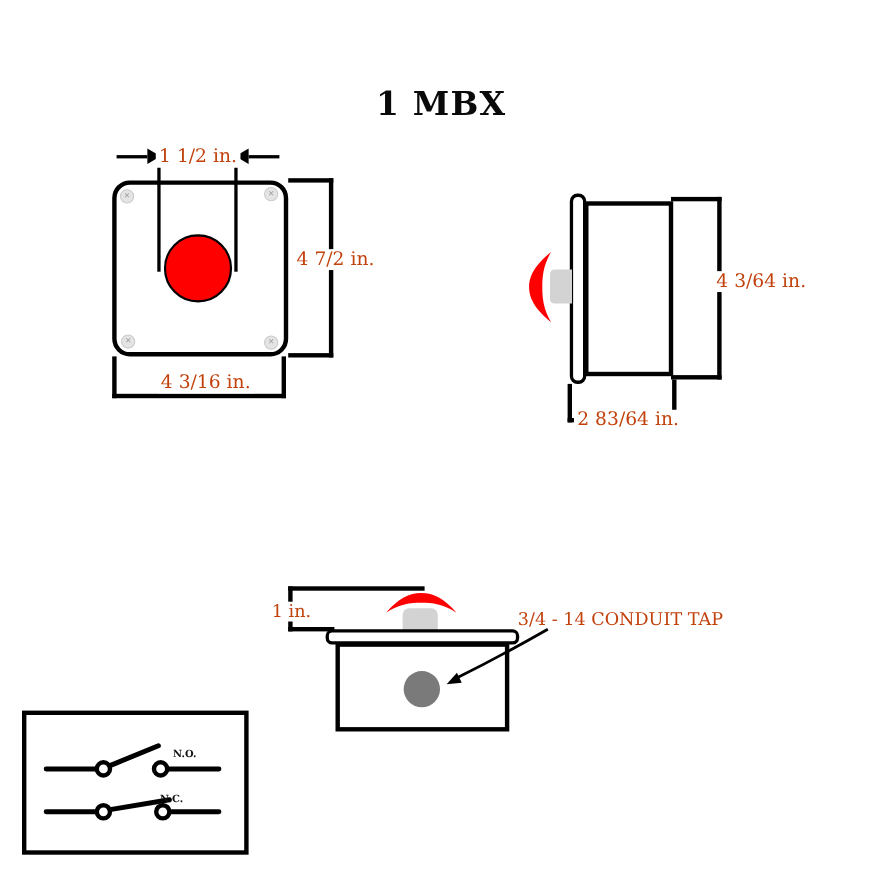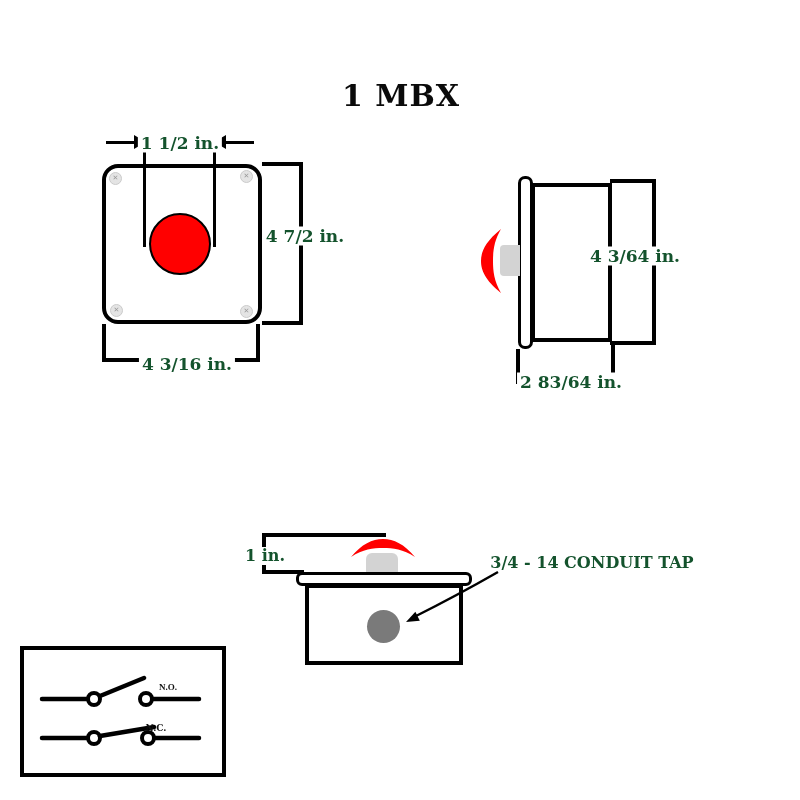--- a/index.html
+++ b/index.html
@@ -1,20 +1,20 @@
 <!DOCTYPE html>
 <html><head>
 <meta charset="utf-8">
 <style>
   html,body{margin:0;padding:0;background:#fff;}
   #canvas{position:relative;width:784px;height:800px;background:#fff;overflow:hidden;
           font-family:"DejaVu Serif",serif;color:#0a0a0a;}
   .line{position:absolute;background:#000;}
-  .dim{position:absolute;font-weight:700;font-size:17px;line-height:1;white-space:nowrap;
-       background:#fff;padding:1px 3px;transform:translate(-50%,-50%);color:#14532d;}
+  .dim{position:absolute;font-weight:400;font-size:17px;line-height:1;white-space:nowrap;
+       background:#fff;padding:1px 3px;transform:translate(-50%,-50%);color:#c2410c;}
   .dim.small{font-size:16px;}
   .title{position:absolute;left:401px;top:95px;transform:translate(-50%,-50%);
          font-weight:700;font-size:30px;letter-spacing:1px;white-space:nowrap;}
   .panel{position:absolute;background:#fff;border:4px solid #000;box-sizing:border-box;}
   .screw{position:absolute;width:11px;height:11px;border-radius:50%;background:#e4e4e4;
          border:1px solid #cbcbcb;box-sizing:content-box;color:#9b9b9b;font-size:7px;
          line-height:11px;text-align:center;font-family:"DejaVu Sans",sans-serif;}
   .btn-front{position:absolute;left:149px;top:213px;width:62px;height:62px;border-radius:50%;
          background:#ff0000;border:2px solid #000;box-sizing:border-box;}
   .stem{position:absolute;background:#d3d3d3;}
@@ -50,35 +50,35 @@
     <div class="dim" style="left:180px;top:143px;">1 1/2 in.</div>
 
     <div class="line" style="left:262px;top:162px;width:41px;height:4px;"></div>
     <div class="line" style="left:299px;top:162px;width:4px;height:163px;"></div>
     <div class="line" style="left:262px;top:321px;width:41px;height:4px;"></div>
     <div class="dim" style="left:305px;top:236px;">4  7/2 in.</div>
 
     <div class="line" style="left:102px;top:324px;width:4px;height:38px;"></div>
     <div class="line" style="left:256px;top:324px;width:4px;height:38px;"></div>
     <div class="line" style="left:102px;top:358px;width:158px;height:4px;"></div>
-    <div class="dim" style="left:187px;top:364px;">4  3/16 in.</div>
+    <div class="dim" style="left:187px;top:348px;">4  3/16 in.</div>
   </div>
 
   <div>
     <div class="panel" style="left:531px;top:183px;width:81px;height:159px;"></div>
     <div class="panel" style="left:518px;top:176px;width:15px;height:173px;border-width:3.5px;border-radius:7px;"></div>
     <div class="stem" style="left:500px;top:245px;width:20px;height:31px;border-radius:4px 0 0 4px;"></div>
     <svg style="left:479px;top:226px;" width="26" height="70" viewBox="0 0 26 70">
       <path d="M22 3 C6 16 2 26 2 35 C2 44 6 54 22 67 C15 55 14 45 14 35 C14 25 15 15 22 3 Z" fill="#ff0000"></path>
     </svg>
 
     <div class="line" style="left:610px;top:179px;width:46px;height:4px;"></div>
     <div class="line" style="left:652px;top:179px;width:4px;height:166px;"></div>
     <div class="line" style="left:610px;top:341px;width:46px;height:4px;"></div>
-    <div class="dim" style="left:635px;top:256px;">4 3/64 in.</div>
+    <div class="dim" style="left:692px;top:256px;">4 3/64 in.</div>
 
     <div class="line" style="left:516px;top:349px;width:4px;height:35px;"></div>
     <div class="line" style="left:611px;top:345px;width:4px;height:39px;"></div>
     <div class="line" style="left:516px;top:380px;width:99px;height:4px;"></div>
     <div class="dim" style="left:571px;top:382px;">2 83/64 in.</div>
   </div>
 
   <div>
 
     <div class="line" style="left:262px;top:533px;width:124px;height:4px;"></div>
@@ -87,21 +87,21 @@
     <div class="dim small" style="left:265px;top:556px;">1 in.</div>
 
     <div class="stem" style="left:366px;top:553px;width:32px;height:22px;border-radius:6px 6px 0 0;"></div>
     <svg style="left:348px;top:536px;" width="70" height="22" viewBox="0 0 70 22">
       <path d="M3 21 C14 8 24 3 35 3 C46 3 56 8 67 21 C55 13 45 12 35 12 C25 12 15 13 3 21 Z" fill="#ff0000"></path>
     </svg>
     <div class="panel" style="left:305px;top:584px;width:158px;height:81px;"></div>
     <div class="panel" style="left:296px;top:572px;width:176px;height:14px;border-width:3.5px;border-radius:6px;"></div>
     <div class="conduit-hole"></div>
 
-    <div class="dim small" style="left:592px;top:563px;padding:0;">3/4 - 14 CONDUIT TAP</div>
+    <div class="dim small" style="left:564px;top:563px;padding:0;">3/4 - 14 CONDUIT TAP</div>
     <svg style="left:398px;top:566px;" width="108" height="64" viewBox="0 0 108 64">
       <path d="M100 6 Q58 30 18 50" stroke="#000" stroke-width="2.5" fill="none"></path>
       <polygon points="8,56 17.4,45.7 21.8,54.7" fill="#000"></polygon>
     </svg>
   </div>
 
   <div>
     <div class="panel" style="left:20px;top:646px;width:206px;height:131px;"></div>
     <svg style="left:20px;top:646px;" width="206" height="131" viewBox="0 0 206 131">
 
@@ -110,17 +110,17 @@
       <circle cx="74" cy="53" r="6" fill="#fff" stroke="#000" stroke-width="4"></circle>
       <circle cx="126" cy="53" r="6" fill="#fff" stroke="#000" stroke-width="4"></circle>
       <path d="M80 50 L124 32" stroke="#000" stroke-width="4.5" stroke-linecap="round"></path>
 
       <path d="M22 92 H66" stroke="#000" stroke-width="4.5" stroke-linecap="round"></path>
       <path d="M136 92 H179" stroke="#000" stroke-width="4.5" stroke-linecap="round"></path>
       <circle cx="74" cy="92" r="6" fill="#fff" stroke="#000" stroke-width="4"></circle>
       <circle cx="128" cy="92" r="6" fill="#fff" stroke="#000" stroke-width="4"></circle>
       <path d="M80 90 L134 81" stroke="#000" stroke-width="4.5" stroke-linecap="round"></path>
     </svg>
-    <div class="sch-label" style="left:168px;top:687px;font-family:Liberation Serif, serif;">N.O.</div>
+    <div class="sch-label" style="left:168px;top:687px;">N.O.</div>
     <div class="sch-label" style="left:156px;top:728px;">N.C.</div>
   </div>
 
 </div>
 
 </body></html>

